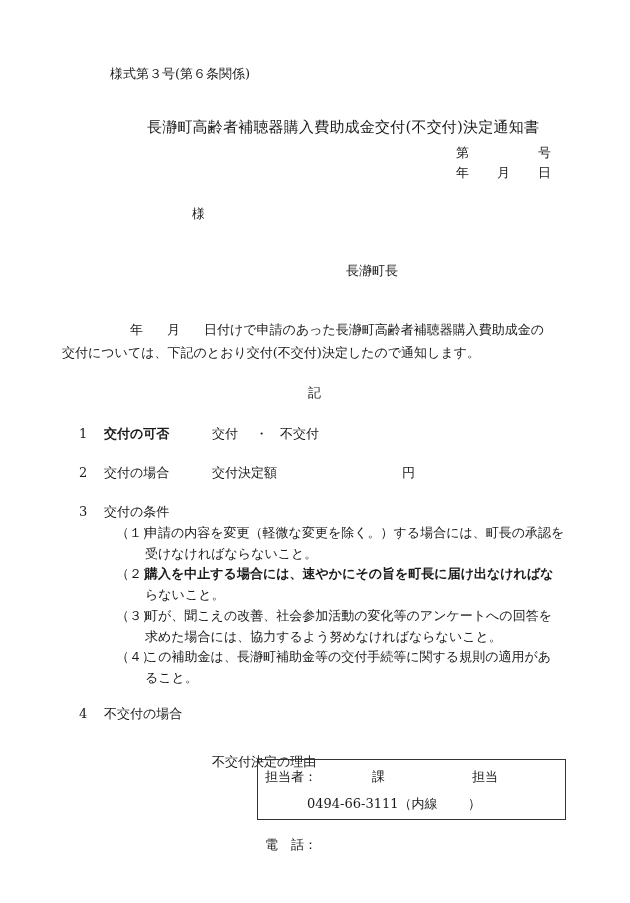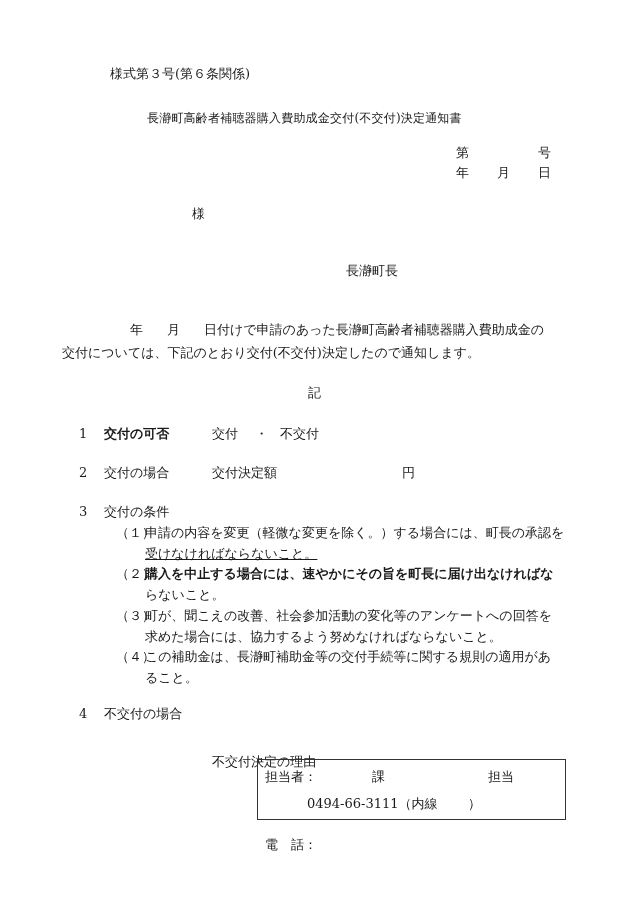--- a/index.html
+++ b/index.html
@@ -13,21 +13,21 @@
       position: relative;
       overflow: hidden;
       font-family: "DejaVu Serif", "Liberation Serif", serif;
       color: #1a1a1a;
       font-size: 13px;
       line-height: 1;
     }
     .abs { position: absolute; white-space: nowrap; }
 
     #form-number { left: 62px; top: 67px; font-size: 13px; margin-left: 48px; }
-    #doc-title { left: 147px; top: 112px; font-size: 12px; letter-spacing: 0.2px; }
+    #doc-title { left: 147px; top: 120px; font-size: 15px; letter-spacing: 0.2px; }
 
     #issue-no-prefix { left: 456px; top: 146px; }
     #issue-no-suffix { left: 538px; top: 146px; }
     #date-year { left: 456px; top: 166px; }
     #date-month { left: 497px; top: 166px; }
     #date-day { left: 538px; top: 166px; }
 
     #recipient-honorific { left: 192px; top: 207px; }
     #issuer { left: 346px; top: 264px; }
 
@@ -51,21 +51,21 @@
     #item2-unit { left: 402px; top: 466px; }
 
     #item3-num { left: 79px; top: 505px; }
     #item3-label { left: 104px; top: 505px; }
 
     .cond-num { position: absolute; left: 116px; }
     .cond-line { position: absolute; left: 145px; }
 
     #cond1-num { top: 526px; }
     #cond1-l1 { top: 526px; }
-    #cond1-l2 { top: 547px; text-decoration: underline; }
+    #cond1-l2 { top: 547px; }
     #cond2-num { top: 567px; }
     #cond2-l1 { top: 567px; font-weight: bold; }
     #cond2-l2 { top: 588px; }
     #cond3-num { top: 609px; }
     #cond3-l1 { top: 609px; }
     #cond3-l2 { top: 630px; }
     #cond4-num { top: 650px; }
     #cond4-l1 { top: 650px; }
     #cond4-l2 { top: 671px; }
 
@@ -77,21 +77,21 @@
       position: absolute;
       left: 257px;
       top: 759px;
       width: 309px;
       height: 61px;
       border: 1px solid #333333;
       box-sizing: border-box;
     }
     #contact-person-label { left: 265px; top: 770px; }
     #contact-dept-suffix { left: 372px; top: 770px; }
-    #contact-role-suffix { left: 488px; top: 770px; }
+    #contact-role-suffix { left: 472px; top: 770px; }
     #contact-phone-label { left: 265px; top: 838px; }
     #contact-phone-value { left: 307px; top: 797px; }
     #contact-ext-suffix { left: 468px; top: 797px; }
   </style>
 </head>
 <body>
 
 <div class="abs" id="form-number">様式第３号(第６条関係)</div>
 <div class="abs" id="doc-title">長瀞町高齢者補聴器購入費助成金交付(不交付)決定通知書</div>
 

